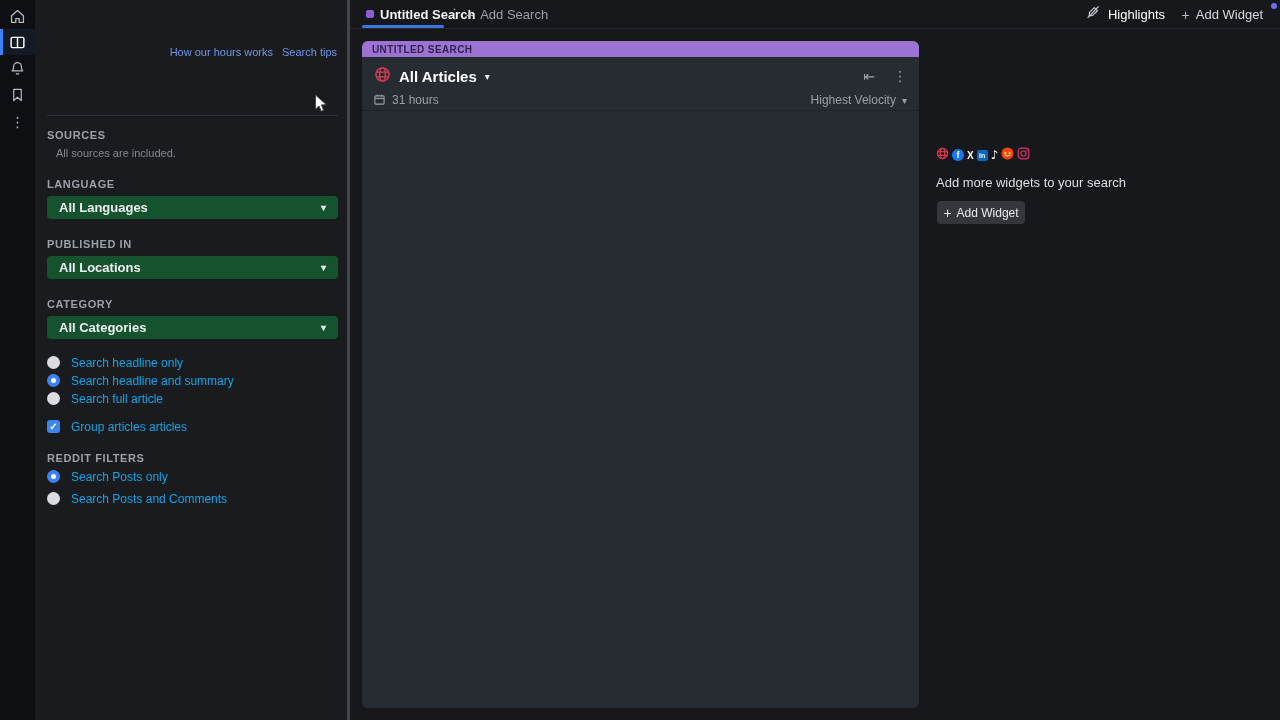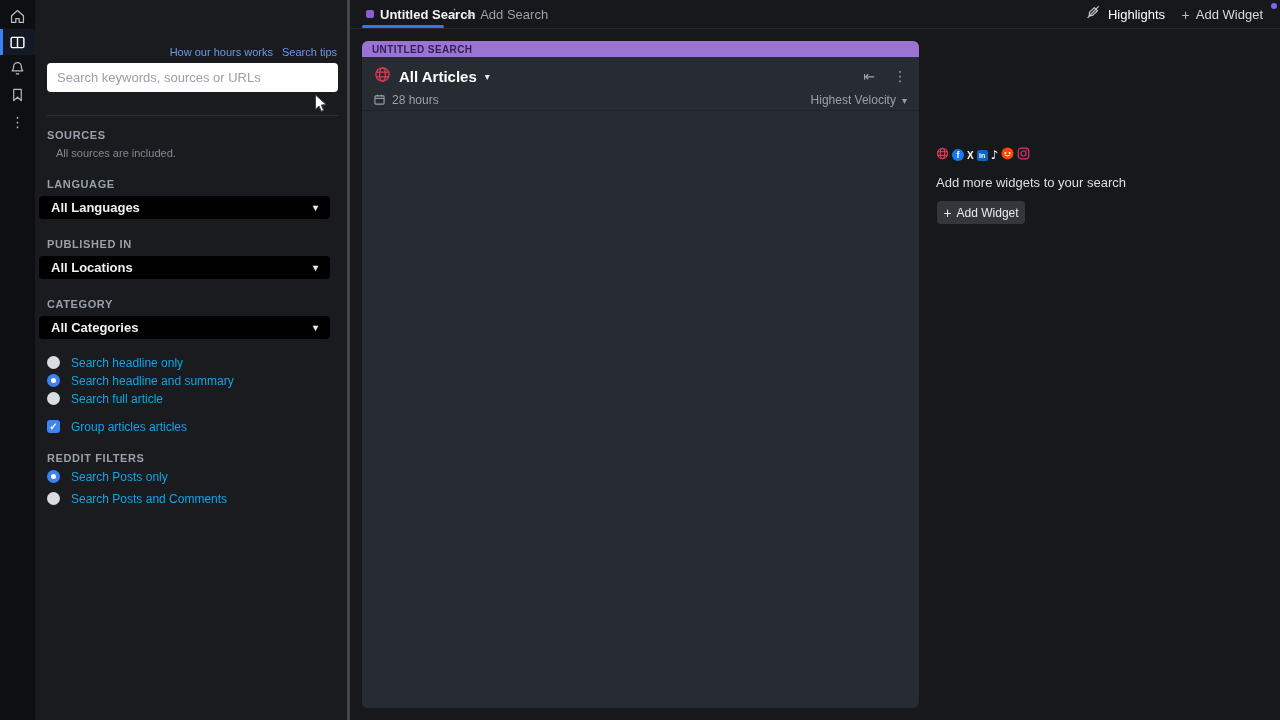--- a/index.html
+++ b/index.html
@@ -21,21 +21,21 @@
   
   .panel { position:absolute; left:35px; top:0; width:315px; height:720px; background:#1a1b1f; z-index:4; }
   .panel::after { content:""; position:absolute; right:0; top:0; width:3px; height:100%; background:#42454b; }
   .help-links { position:absolute; top:46px; right:13px; display:flex; gap:9px; font-size:11px; color:#6c97ea; }
   .help-links span { cursor:pointer; }
   .search-input { position:absolute; left:12px; top:63px; width:291px; height:29px; background:#ffffff; border:none; border-radius:4px; padding:0 10px; font-size:13px; color:#333; font-family:"Liberation Sans", sans-serif; outline:none; }
   .search-input::placeholder { color:#9aa0a8; }
   .panel-divider { position:absolute; left:12px; top:115px; width:291px; height:1px; background:#2e3136; }
   .section-label { position:absolute; left:12px; font-size:11px; font-weight:700; color:#9aa0a8; letter-spacing:.6px; }
   .section-desc { position:absolute; left:21px; top:147px; font-size:11px; color:#84888f; }
-  .dropdown { position:absolute; left:4px; width:291px; height:23px; background:#000000; border-radius:4px; display:flex; align-items:center; padding:0 12px; color:#eef0f2; font-size:13px; font-weight:600; cursor:pointer; }
+  .dropdown { position:absolute; left:12px; width:291px; height:23px; background:#14532d; border-radius:4px; display:flex; align-items:center; padding:0 12px; color:#eef0f2; font-size:13px; font-weight:600; cursor:pointer; }
   .dropdown .caret { margin-left:auto; color:#e7e9ec; font-size:10px; }
   .choice-row { position:absolute; left:12px; display:flex; align-items:center; gap:11px; height:15px; cursor:pointer; }
   .choice-row .lbl { font-size:12px; color:#0ea5e9; }
   .radio { position:relative; width:13px; height:13px; border-radius:50%; background:#d9dce1; flex:none; }
   .radio.on { background:#3d82f4; }
   .radio.on::after { content:""; position:absolute; left:4px; top:4px; width:5px; height:5px; border-radius:50%; background:#fff; }
   .checkbox { width:13px; height:13px; border-radius:3px; background:#3d86f0; color:#fff; font-size:10px; line-height:13px; text-align:center; flex:none; font-weight:700; }
 
   
   .topbar { position:absolute; left:350px; top:0; width:930px; height:29px; border-bottom:1px solid #26272c; z-index:3; }
@@ -117,21 +117,20 @@
     <span class="rail-kebab">⋮</span>
   </div>
 </div>
 
 <div class="panel">
   <div class="help-links">
     <span>How our hours works</span>
     <span>Search tips</span>
   </div>
 
-  <input class="search-input" type="text" placeholder="Search keywords, sources or URLs" style="">
 
   <div class="panel-divider"></div>
 
   <div class="section-label" style="top:129px">SOURCES</div>
   <div class="section-desc">All sources are included.</div>
 
   <div class="section-label" style="top:178px">LANGUAGE</div>
   <div class="dropdown" style="top:196px">
     <span>All Languages</span>
     <span class="caret">▾</span>
@@ -230,21 +229,21 @@
 
   <div class="widget-sub">
     <span>
       <svg width="11" height="11" viewBox="0 0 12 12" fill="none" stroke="#9aa0a8" stroke-width="1.2">
           <rect x="1" y="2" width="10" height="9" rx="1"></rect>
           <line x1="1" y1="4.8" x2="11" y2="4.8"></line>
           <line x1="3.8" y1="0.8" x2="3.8" y2="2.6"></line>
           <line x1="8.2" y1="0.8" x2="8.2" y2="2.6"></line>
         </svg>
     </span>
-    <span class="time-label">28 hours</span>
+    <span class="time-label">31 hours</span>
     <span class="w-spacer"></span>
     <span class="sort-label">Highest Velocity</span>
     <span class="sort-caret">▾</span>
   </div>
 
   <div class="widget-divider"></div>
 
 </div>
 
 <div class="source-icons">

